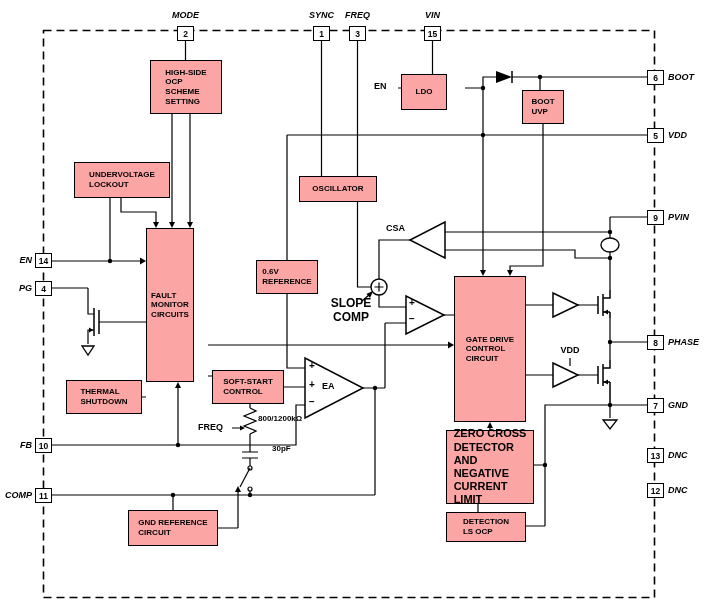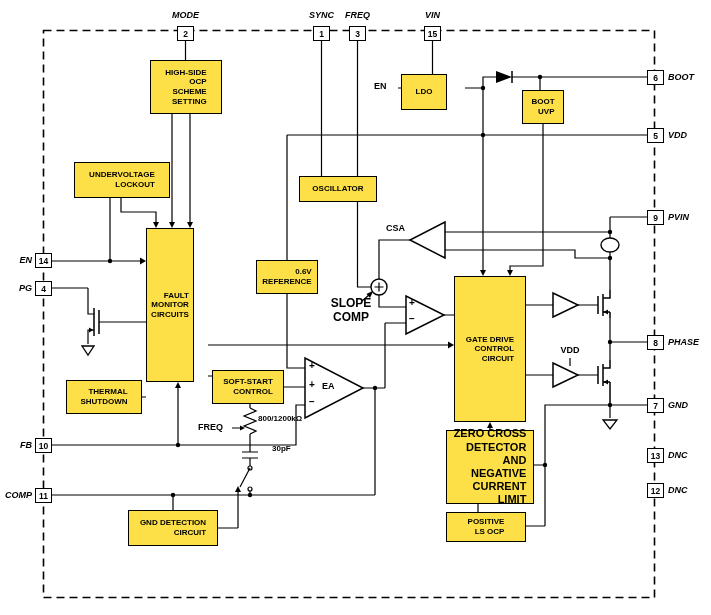--- a/index.html
+++ b/index.html
@@ -1,20 +1,20 @@
 <!DOCTYPE html>
 <html><head>
 <meta charset="utf-8">
 <style>
   html,body{margin:0;padding:0;background:#fff;}
   #canvas{position:relative;width:711px;height:615px;background:#fff;overflow:hidden;
           font-family:"Liberation Sans",sans-serif;}
   #wires-svg{position:absolute;left:0;top:0;}
-  .block{position:absolute;box-sizing:border-box;border:1.5px solid #000;background:#fde047;
-         display:flex;align-items:center;justify-content:center;text-align:right;
+  .block{position:absolute;box-sizing:border-box;border:1.5px solid #000;background:#fca5a5;
+         display:flex;align-items:center;justify-content:center;text-align:left;
          font-weight:bold;font-size:8px;line-height:1.2;white-space:pre-line;color:#000;}
   .pin-box{position:absolute;box-sizing:border-box;width:17px;height:15px;border:1.6px solid #000;
            background:#fff;font-weight:bold;font-size:8.5px;display:flex;align-items:center;
            justify-content:center;color:#000;}
   .pin-label{position:absolute;font-weight:bold;font-size:9px;color:#000;line-height:15px;font-style:italic;}
   .pl-top{text-align:center;}
   .pl-left{text-align:right;}
   .pl-right{text-align:left;}
   .lbl{position:absolute;font-weight:bold;color:#000;white-space:pre-line;text-align:center;line-height:1.15;}
   .mark{position:absolute;font-weight:bold;font-size:10px;color:#000;width:10px;text-align:center;line-height:10px;}
@@ -172,29 +172,29 @@
 CIRCUITS</div>
   <div class="block" style="left:256px;top:260px;width:62px;height:34px">0.6V
 REFERENCE</div>
   <div class="block" style="left:454px;top:276px;width:72px;height:146px">GATE DRIVE
 CONTROL
 CIRCUIT</div>
   <div class="block" style="left:212px;top:370px;width:72px;height:34px">SOFT-START
 CONTROL</div>
   <div class="block" style="left:66px;top:380px;width:76px;height:34px">THERMAL
 SHUTDOWN</div>
-  <div class="block" style="left:128px;top:510px;width:90px;height:36px">GND DETECTION
+  <div class="block" style="left:128px;top:510px;width:90px;height:36px">GND REFERENCE
 CIRCUIT</div>
   <div class="block" style="left:446px;top:430px;width:88px;height:74px;font-size:11px">ZERO CROSS
 DETECTOR
 AND
 NEGATIVE
 CURRENT
 LIMIT</div>
-  <div class="block" style="left:446px;top:512px;width:80px;height:30px">POSITIVE
+  <div class="block" style="left:446px;top:512px;width:80px;height:30px">DETECTION
 LS OCP</div>
 
   <div class="pin-label pl-top" style="left:167px;top:8px;width:37px">MODE</div>
   <div class="pin-box" style="left:177px;top:26px">2</div>
   <div class="pin-label pl-top" style="left:303px;top:8px;width:37px">SYNC</div>
   <div class="pin-box" style="left:313px;top:26px">1</div>
   <div class="pin-label pl-top" style="left:339px;top:8px;width:37px">FREQ</div>
   <div class="pin-box" style="left:349px;top:26px">3</div>
   <div class="pin-label pl-top" style="left:417px;top:8px;width:31px">VIN</div>
   <div class="pin-box" style="left:424px;top:26px">15</div>

